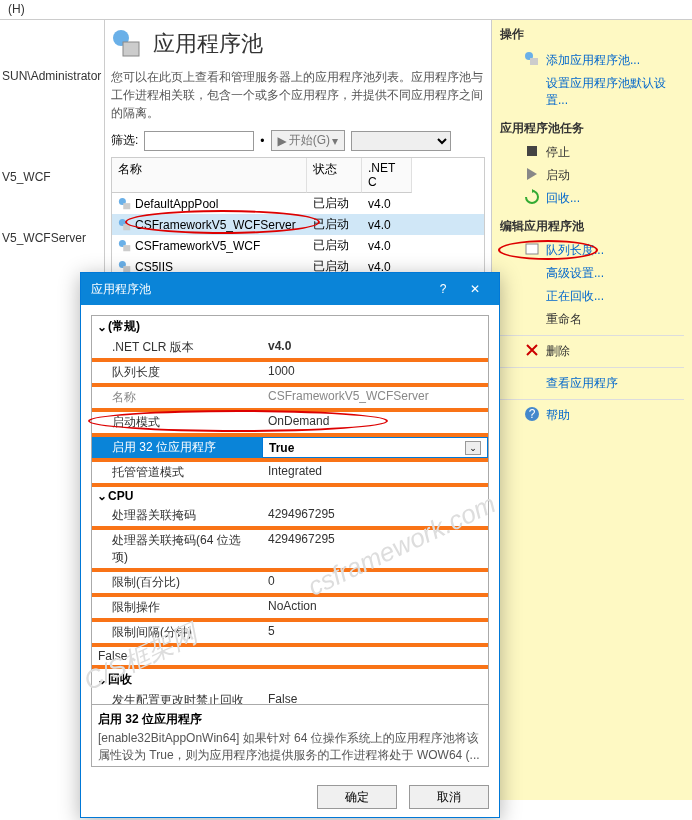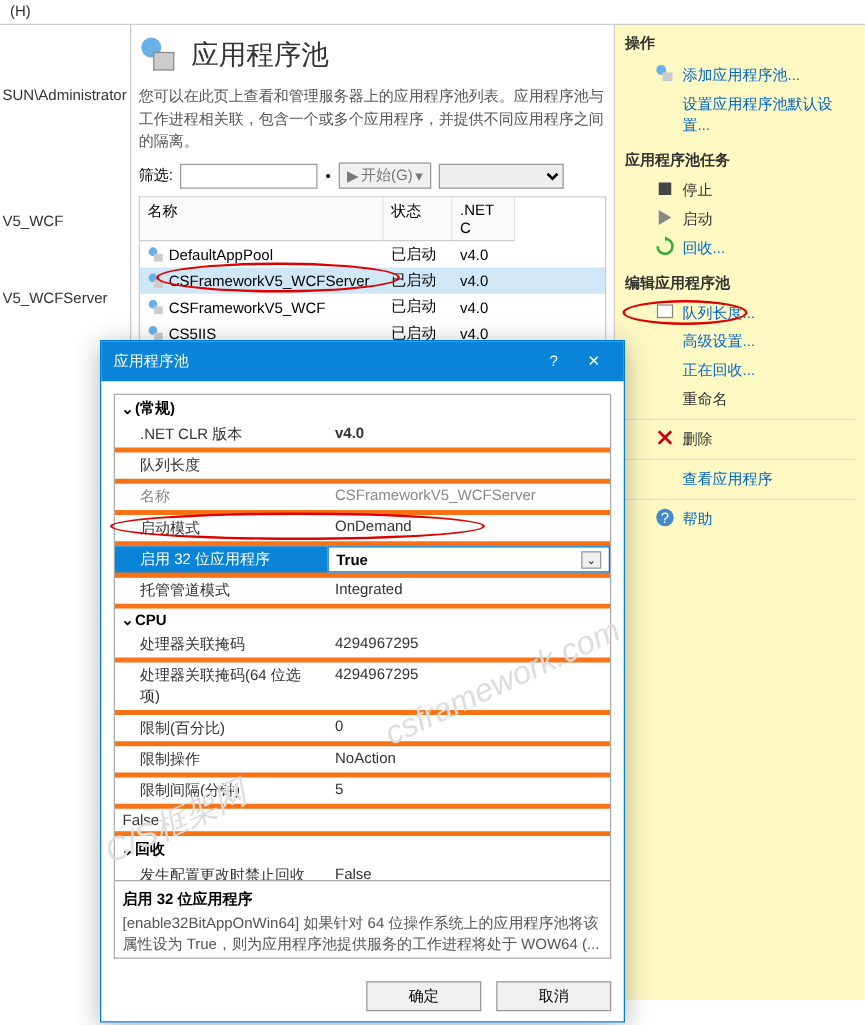--- a/index.html
+++ b/index.html
@@ -50,21 +50,21 @@
 .prop-row.selected { background: #0a84d8; }
 .prop-row.selected .prop-label { color: #fff; }
 .prop-row.selected .prop-val { background: #fff; color: #000; border: 1px solid #0078d7; display: flex; justify-content: space-between; align-items: center; }
 .prop-row.dim .prop-label { color: #888; }
 .prop-row.dim .prop-val { color: #888; }
 .ell-32 { left: 88px; top: 410px; width: 300px; height: 22px; }
 .prop-desc { border: 1px solid #aaa; border-top: none; padding: 6px; height: 62px; }
 .prop-desc-title { font-weight: bold; }
 .prop-desc-body { color: #555; margin-top: 2px; line-height: 1.4; }
 .dlg-btns { display: flex; justify-content: flex-end; gap: 12px; padding: 8px 10px; }
-.dlg-btn { width: 92px; height: 24px; border: 1px solid #999; background: #f0f0f0; cursor: pointer; }
+.dlg-btn { width: 80px; height: 24px; border: 1px solid #999; background: #f0f0f0; cursor: pointer; }
 .watermark { position: absolute; left: 300px; top: 530px; font-size: 26px; color: #ddd; transform: rotate(-25deg); pointer-events: none; font-style: italic; }
 .watermark2 { position: absolute; left: 80px; top: 640px; font-size: 26px; color: #ddd; transform: rotate(-25deg); pointer-events: none; font-style: italic; }
 .dd-arrow { border: 1px solid #999; width: 16px; height: 14px; text-align: center; font-size: 9px; line-height: 12px; background: #eee;}
 </style>
 </head>
 <body>
 
 <div class="menu-bar">
   <span>(H)</span>
 </div>
@@ -205,20 +205,21 @@
       <div class="prop-cat">
           <span class="exp">⌄</span>
           <span>(常规)</span>
         </div>
       <div class="prop-row">
           <div class="prop-label">.NET CLR 版本</div>
           <div class="prop-val" style="font-weight:bold">v4.0</div>
         </div>
       <div class="prop-row">
           <div class="prop-label">队列长度</div>
+          <div class="prop-val">1000</div>
         </div>
       <div class="prop-row dim">
           <div class="prop-label">名称</div>
           <div class="prop-val">CSFrameworkV5_WCFServer</div>
         </div>
       <div class="prop-row">
           <div class="prop-label">启动模式</div>
           <div class="prop-val">OnDemand</div>
         </div>
       <div class="prop-row selected">

